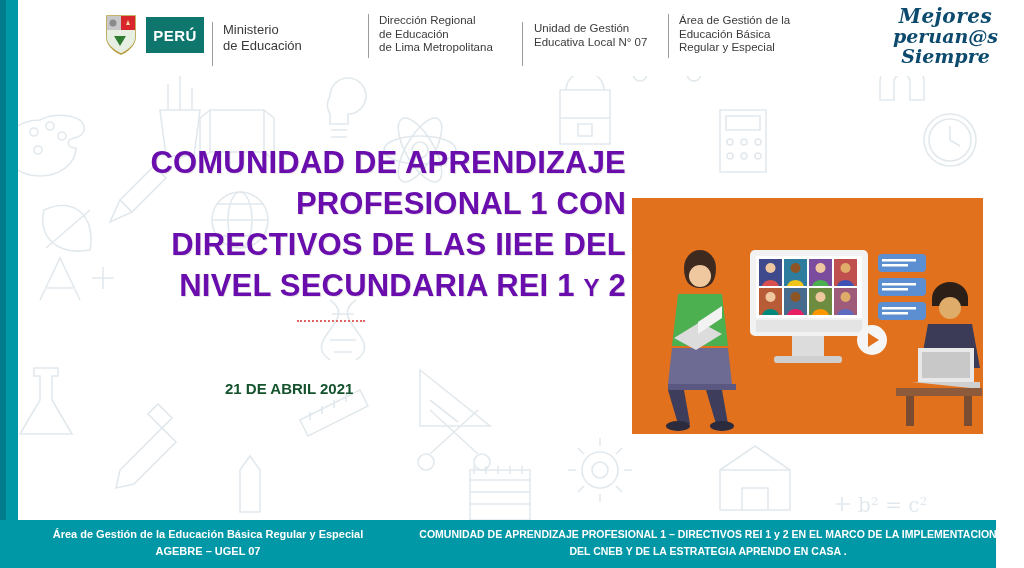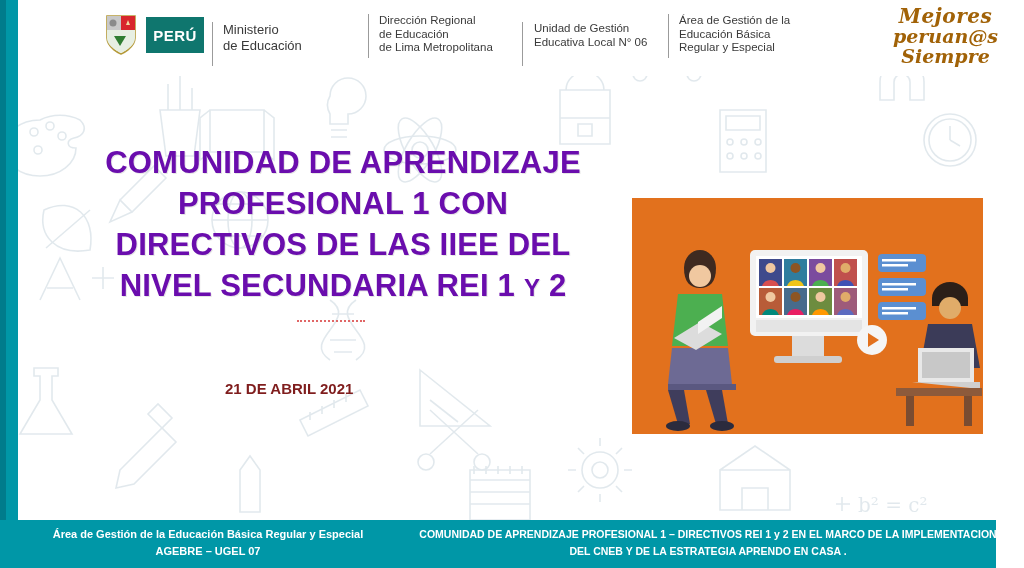--- a/index.html
+++ b/index.html
@@ -75,21 +75,21 @@
   .hdr-ugel   { left: 522px; top: 22px; padding-left: 11px; }
   .hdr-agebre { left: 668px; }
 
   
   .brand {
     position: absolute;
     right: 26px;
     top: 6px;
     text-align: center;
     z-index: 6;
-    color: #a16207;
+    color: #0c4a6e;
     font-family: "DejaVu Serif", serif;
     font-style: italic;
     font-weight: bold;
     line-height: 20px;
   }
   .brand .l1 { font-size: 20px; letter-spacing: 0.5px; }
   .brand .l2 { font-size: 19px; }
   .brand .l3 { font-size: 19px; }
 
   
@@ -109,21 +109,21 @@
     background: #007C8C;
     z-index: 8;
   }
 
   
   .title {
     position: absolute;
     left: 60px;
     top: 142px;
     width: 566px;
-    text-align: center;
+    text-align: right;
     color: #6A0DAD;
     font-weight: bold;
     font-size: 31px;
     line-height: 41px;
     letter-spacing: 0.2px;
     z-index: 6;
     text-shadow: 1px 1px 0 rgba(0,0,0,0.10);
   }
   .title .small-y { font-size: 24px; }
   .title-underline {
@@ -132,21 +132,21 @@
     top: 318px;
     width: 68px;
     height: 2px;
     border-bottom: 2px dotted #e06666;
     z-index: 6;
   }
   .date {
     position: absolute;
     left: 225px;
     top: 380px;
-    color: #7f1d1d;
+    color: #14532d;
     font-weight: bold;
     font-size: 15px;
     z-index: 6;
   }
 
   
   .illus {
     position: absolute;
     left: 632px;
     top: 198px;
@@ -306,21 +306,21 @@
   </div>
 
   <div class="hdr-item hdr-drelm sep">
     <div>Dirección Regional</div>
     <div>de Educación</div>
     <div>de Lima Metropolitana</div>
   </div>
 
   <div class="hdr-item hdr-ugel sep">
     <div>Unidad de Gestión</div>
-    <div>Educativa Local N° 06</div>
+    <div>Educativa Local N° 07</div>
   </div>
 
   <div class="hdr-item hdr-agebre sep">
     <div>Área de Gestión de la</div>
     <div>Educación Básica</div>
     <div>Regular y Especial</div>
   </div>
 
   <div class="brand">
     <div class="l1">Mejores</div>

